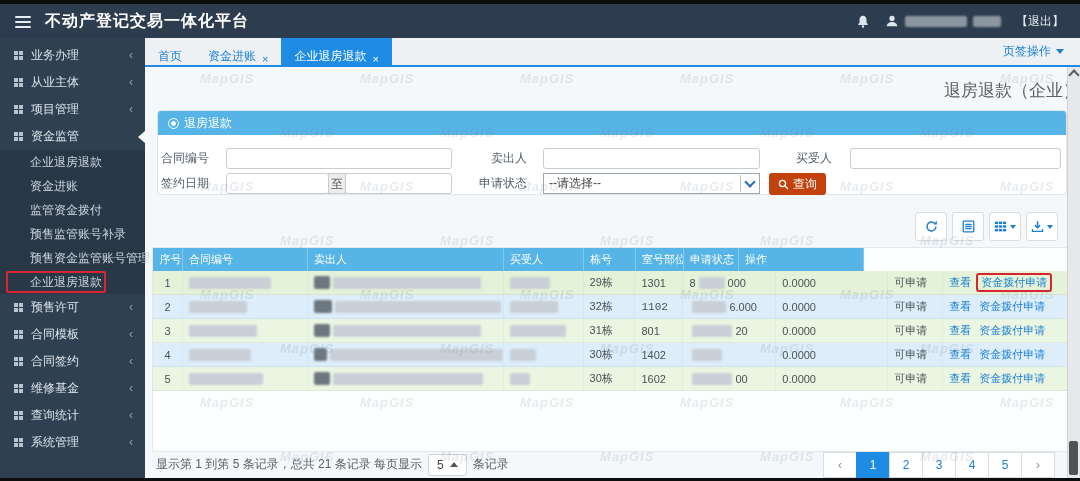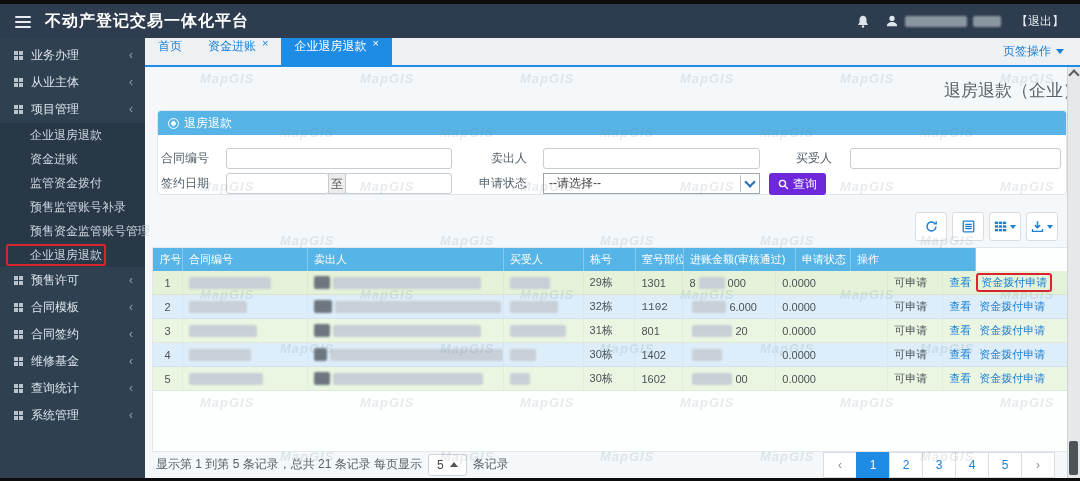--- a/index.html
+++ b/index.html
@@ -31,42 +31,42 @@
                linear-gradient(#b9c3cd,#b9c3cd) 0 5px/4px 4px no-repeat,
                linear-gradient(#b9c3cd,#b9c3cd) 5px 5px/4px 4px no-repeat;}
   .chev{position:absolute;right:12px;top:0;font-size:12px;color:#93a1b1;}
   .notch{position:absolute;right:0;top:8px;width:0;height:0;border-top:6px solid transparent;border-bottom:6px solid transparent;border-right:7px solid #f2f6f9;}
   .side-sub{position:relative;height:24px;line-height:24px;padding-left:30px;background:#293847;color:#ccd6df;font-size:12px;cursor:pointer;white-space:nowrap;}
   .side-annot{position:absolute;left:6px;top:1px;width:96px;height:18px;border:2px solid #d9232d;border-radius:2px;pointer-events:none;}
 
   
   .tabbar{position:absolute;left:145px;top:38px;width:935px;height:27px;background:#eef1f4;border-bottom:2px solid #1e8ce4;box-sizing:content-box;z-index:20;}
   .tabs{display:flex;height:27px;}
-  .tab{display:inline-flex;align-items:flex-start;gap:6px;height:27px;padding:0 13px;font-size:12px;color:#1b7fd4;cursor:pointer;}
+  .tab{display:inline-flex;align-items:flex-end;gap:6px;height:27px;padding:0 13px;font-size:12px;color:#1b7fd4;cursor:pointer;}
   .tab.active{background:#1e8ce4;color:#fff;}
   .tab-close{font-size:11px;line-height:1;}
   .tab-actions{position:absolute;right:16px;top:0;height:27px;display:flex;align-items:center;gap:5px;color:#1b7fd4;font-size:12px;cursor:pointer;}
   .caret-down{width:0;height:0;border-left:4px solid transparent;border-right:4px solid transparent;border-top:5px solid #1b7fd4;}
 
   
   .content{position:absolute;left:145px;top:67px;width:935px;height:411px;background:#f4f8fa;z-index:10;}
   .wm{position:absolute;font-size:13px;font-weight:bold;font-style:italic;color:rgba(110,130,150,0.16);z-index:31;pointer-events:none;letter-spacing:1px;}
   .page-title{position:absolute;top:12px;left:0;width:100%;text-align:right;margin:0;font-size:17px;font-weight:normal;color:#5a6066;}
 
   .query-panel{position:absolute;left:12px;top:43px;width:910px;height:85px;background:#fff;border:1px solid #dfe5ea;border-radius:4px;box-sizing:border-box;}
   .qp-head{height:24px;line-height:24px;background:#56b4e6;border-radius:3px 3px 0 0;color:#fff;font-size:12px;padding-left:10px;display:flex;align-items:center;gap:5px;}
   .qp-ic{display:inline-block;width:9px;height:9px;border:1px solid #fff;border-radius:50%;
          background:radial-gradient(circle,#fff 0 2px,transparent 2.6px);}
   .ql{position:absolute;font-size:12px;color:#53606b;text-align:right;line-height:21px;}
   .qin{position:absolute;height:21px;background:#fff;border:1px solid #c8cdd2;border-radius:3px;box-sizing:border-box;font-size:12px;padding:0 5px;color:#333;outline:none;}
   .addon{position:absolute;height:21px;line-height:21px;width:18px;text-align:center;background:#ececec;border:1px solid #c8cdd2;box-sizing:border-box;font-size:12px;color:#555;}
   .qselect{position:absolute;height:21px;line-height:19px;background:#fff;border:1px solid #9fa6ad;box-sizing:border-box;font-size:12px;color:#444;padding:0 5px;cursor:pointer;}
   .sel-arrow{position:absolute;right:1px;top:1px;bottom:1px;width:17px;background:#fdfdfd;border-left:1px solid #c3c8cd;display:flex;align-items:center;justify-content:center;}
   .sel-arrow b{width:6px;height:6px;border-left:2px solid #2b6fb5;border-bottom:2px solid #2b6fb5;transform:rotate(-45deg);margin-top:-3px;}
-  .search-btn{position:absolute;height:22px;background:#6d28d9;border:none;border-radius:3px;color:#fff;font-size:12px;display:flex;align-items:center;gap:4px;padding:0 9px;cursor:pointer;}
+  .search-btn{position:absolute;height:22px;background:#c2410c;border:none;border-radius:3px;color:#fff;font-size:12px;display:flex;align-items:center;gap:4px;padding:0 9px;cursor:pointer;}
 
   .toolbar{position:absolute;top:145px;right:22px;display:flex;gap:5px;z-index:12;}
   .tbtn{width:30px;height:27px;background:#fff;border:1px solid #d8dde2;border-radius:3px;display:flex;align-items:center;justify-content:center;gap:3px;color:#1b7fd4;cursor:pointer;}
   .tcaret{width:0;height:0;border-left:3px solid transparent;border-right:3px solid transparent;border-top:4px solid #1b7fd4;}
 
   .table-wrap{position:absolute;left:7px;top:180px;width:917px;height:205px;background:#fdfefe;border:1px solid #e2e7ec;box-sizing:border-box;}
   .trow{display:flex;height:24px;border-bottom:1px solid rgba(0,0,0,0.05);box-sizing:border-box;}
   .trow.head{height:23px;border-bottom:none;}
   .th{background:#56b4e6;color:#fff;font-size:11px;display:flex;align-items:center;padding:0 0 0 6px;box-sizing:border-box;border-right:1px solid rgba(255,255,255,0.28);white-space:nowrap;overflow:hidden;}
   .td{font-size:11px;color:#4a5156;display:flex;align-items:center;padding:0 0 0 6px;box-sizing:border-box;border-right:1px solid rgba(0,0,0,0.03);white-space:nowrap;overflow:hidden;}
@@ -124,20 +124,21 @@
       <span class="blur name-blur2"></span>
     </span>
     <span class="logout">【退出】</span>
   </div>
 </header>
 
 <nav class="sidebar" id="sidebar">
     <div class="side-item"><span class="grid-ic"></span><span>业务办理</span><span class="chev">‹</span></div>
     <div class="side-item"><span class="grid-ic"></span><span>从业主体</span><span class="chev">‹</span></div>
     <div class="side-item"><span class="grid-ic"></span><span>项目管理</span><span class="chev">‹</span></div>
+    <div class="side-item"><span class="grid-ic"></span><span>资金监管</span><span class="notch"></span></div>
     <div class="side-sub"><span>企业退房退款</span></div>
     <div class="side-sub"><span>资金进账</span></div>
     <div class="side-sub"><span>监管资金拨付</span></div>
     <div class="side-sub"><span>预售监管账号补录</span></div>
     <div class="side-sub"><span>预售资金监管账号管理</span></div>
     <div class="side-sub active"><span>企业退房退款</span><span class="side-annot"></span></div>
     <div class="side-item"><span class="grid-ic"></span><span>预售许可</span><span class="chev">‹</span></div>
     <div class="side-item"><span class="grid-ic"></span><span>合同模板</span><span class="chev">‹</span></div>
     <div class="side-item"><span class="grid-ic"></span><span>合同签约</span><span class="chev">‹</span></div>
     <div class="side-item"><span class="grid-ic"></span><span>维修基金</span><span class="chev">‹</span></div>
@@ -285,21 +286,20 @@
   </div>
 
   <div class="table-wrap">
     <div class="trow head" id="thead">
         <div class="th" style="width: 30px; justify-content: center;">序号</div>
         <div class="th" style="width: 125px;">合同编号</div>
         <div class="th" style="width: 196px;">卖出人</div>
         <div class="th" style="width: 80px;">买受人</div>
         <div class="th" style="width: 52px;">栋号</div>
         <div class="th" style="width: 48px;">室号部位</div>
-        <div class="th" style="width: 112px;">进账金额(审核通过)</div>
         <div class="th" style="width: 55px;">申请状态</div>
         <div class="th" style="width: 125px;">操作</div>
       </div>
     <div id="tbody">
         <div class="trow row-green-sel">
           <div class="td center" style="width: 30px;">1</div>
           <div class="td" style="width: 125px;">
             <span class="cblur" style="width: 82px;"></span>
           </div>
           <div class="td" style="width: 196px;">

